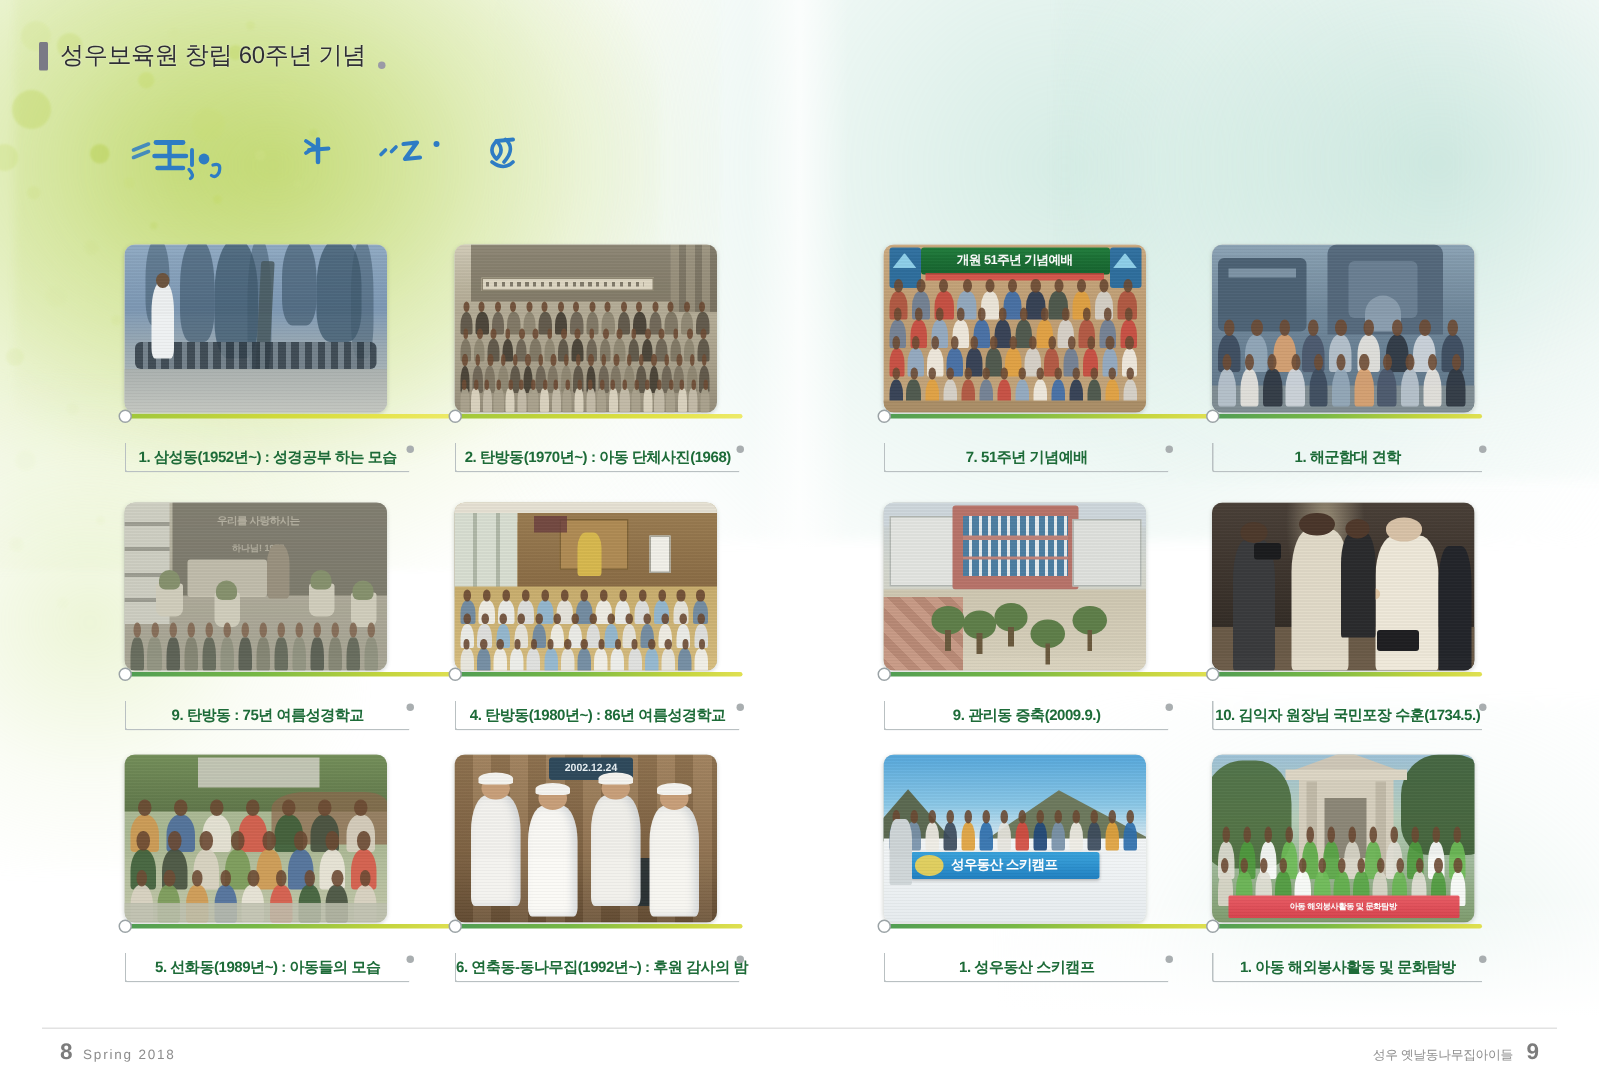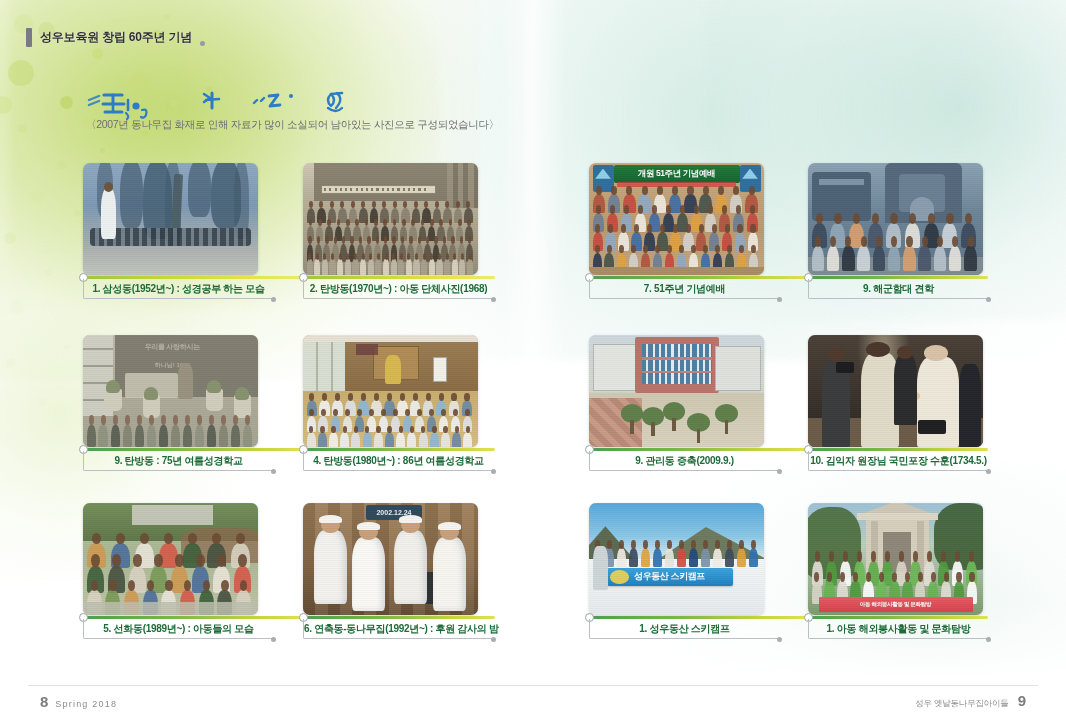--- a/index.html
+++ b/index.html
@@ -99,21 +99,21 @@
   #header-tab {
     position: absolute; left: 26px; top: 27px;
     height: 20px;
     display: flex; align-items: center;
   }
   #header-tab .bar {
     width: 6px; height: 19px; background: #7a7a86; margin-right: 8px;
     border-radius: 1px;
   }
   #header-tab .label {
-    font-size: 12px; font-weight: bold; color: #2f2f33;
+    font-size: 16px; font-weight: normal; color: #2f2f33;
     letter-spacing: -0.2px; white-space: nowrap;
     text-shadow: 0 0 1px rgba(255,255,255,0.9);
   }
   #header-tab .enddot {
     width: 5px; height: 5px; border-radius: 50%;
     background: #9a9aa6; margin-left: 8px; align-self: flex-end;
     margin-bottom: 1px;
   }
 
   
@@ -153,20 +153,21 @@
   .node {
     position: absolute;
     width: 9px; height: 9px; border-radius: 50%;
     background: #ffffff; border: 1.6px solid #9ba3a6;
   }
   .caption-box {
     position: absolute;
     border-left: 1px solid #b9c0c2;
     border-bottom: 1px solid #b9c0c2;
     border-bottom-left-radius: 2px;
+    margin-top: 16px;
   }
   .caption-box .ctext {
     position: absolute; left: 0; right: 0; top: 3px;
     text-align: center;
     font-size: 10px; letter-spacing: -0.3px;
     color: #1d6b38; font-weight: bold;
     white-space: nowrap;
   }
   .endnode {
     position: absolute; width: 5px; height: 5px; border-radius: 50%;
@@ -277,21 +278,20 @@
         <path d="M183 10 L192 9 L184 20 L194 19" stroke-width="2.8"></path>
         <circle cx="205" cy="10" r="2" fill="#2e7cc4" stroke="none"></circle>
         <path d="M245 8 Q239 14 245 20 Q251 14 245 8 Z" stroke-width="2.4"></path>
         <path d="M245 8 L256 7" stroke-width="2.6"></path>
         <path d="M251 7 Q258 13 250 22" stroke-width="2.4"></path>
         <path d="M242 22 Q250 28 256 22" stroke-width="2.4"></path>
       </g>
     </svg>
   </div>
 
-  <div id="title-sub">〈2007년 동나무집 화재로 인해 자료가 많이 소실되어 남아있는 사진으로 구성되었습니다〉</div>
 
   <div id="grid">
       <div class="photo-card" style="left: 0px; top: 0px;">
         <div class="photo-frame" title="blue-toned vintage photo of children seated under trees with adult standing" style="left: 83px; top: 163px; width: 175px; height: 112px;">
           <div class="photo-inner">
             <div style="position:absolute;inset:0;background:linear-gradient(#8fa9c2 0%,#7e99b5 38%,#9aa9b2 62%,#b9bfbd 100%);"></div>
             <div style="position:absolute;left:8%;top:-4%;width:9%;height:52%;background:#405a6e;border-radius:45% 45% 30% 30%;opacity:0.55;"></div>
             <div style="position:absolute;left:21%;top:-4%;width:13%;height:62%;background:#405a6e;border-radius:45% 45% 30% 30%;opacity:0.67;"></div>
             <div style="position:absolute;left:34%;top:-4%;width:17%;height:72%;background:#405a6e;border-radius:45% 45% 30% 30%;opacity:0.79;"></div>
             <div style="position:absolute;left:47%;top:-4%;width:9%;height:82%;background:#405a6e;border-radius:45% 45% 30% 30%;opacity:0.55;"></div>
@@ -655,21 +655,21 @@
             <div style="position:absolute;left:80.54545454545453%;top:74%;width:7.156363636363635%;height:22%;background:#e6e4de;border-radius:42% 42% 12% 12%/55% 55% 10% 10%;opacity:.92;"></div>
             <div style="position:absolute;left:82.46545454545453%;top:64.76%;width:3.4909090909090907%;height:10.120000000000001%;background:#6b4a33;border-radius:50%;opacity:.9;"></div>
             <div style="position:absolute;left:89.27272727272727%;top:74%;width:7.156363636363635%;height:22%;background:#2c3540;border-radius:42% 42% 12% 12%/55% 55% 10% 10%;opacity:.92;"></div>
             <div style="position:absolute;left:91.19272727272727%;top:64.76%;width:3.4909090909090907%;height:10.120000000000001%;background:#6b4a33;border-radius:50%;opacity:.9;"></div>
             <div class="grain"></div>
           </div>
         </div>
         <div class="conn green" style="left: 808px; top: 276px; width: 180px;"></div>
         <div class="node" style="left: 804px; top: 273px;"></div>
         <div class="caption-box" style="left: 808px; top: 279px; width: 180px; height: 20px;">
-          <div class="ctext">9. 해군함대 견학</div>
+          <div class="ctext">1. 해군함대 견학</div>
         </div>
         <div class="endnode" style="left: 986px; top: 297px;"></div>
       </div>
       <div class="photo-card" style="left: 0px; top: 0px;">
         <div class="photo-frame" title="faded photo of speaker at podium with banner, children seated" style="left: 83px; top: 335px; width: 175px; height: 112px;">
           <div class="photo-inner">
             <div style="position:absolute;inset:0;background:linear-gradient(#b9b7a5 0%,#a8a695 45%,#9b9a8a 100%);"></div>
             <div style="position:absolute;left:0;top:0;width:17%;height:72%;background:repeating-linear-gradient(0deg,#d7dbd2 0 18%,#8c9088 18% 21%);opacity:.9;"></div>
             <div style="position:absolute;left:18%;top:0;width:82%;height:55%;background:#57564a;opacity:.82;"></div>
             <div class="banner-txt" style="left:22%;top:4%;width:58%;height:14%;color:#e7e3d2;font-size:7px;letter-spacing:-.3px;opacity:.55;">우리를 사랑하시는</div>

